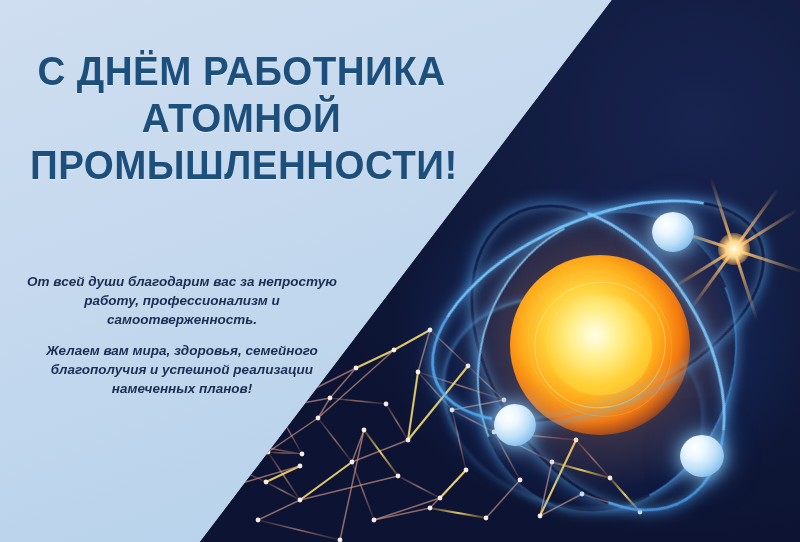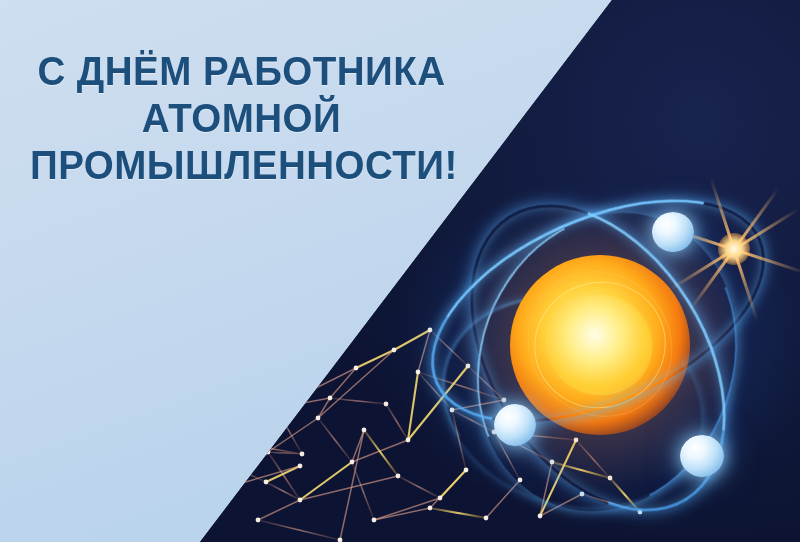--- a/index.html
+++ b/index.html
@@ -302,15 +302,17 @@
       </div>
   </div>
 
   <div class="headline">
     <span class="ln">С ДНЁМ РАБОТНИКА</span>
     <span class="ln">АТОМНОЙ</span>
     <span class="ln">ПРОМЫШЛЕННОСТИ!</span>
   </div>
 
   <div class="body-copy">
+    <p>От всей души благодарим вас за непростую работу, профессионализм и самоотверженность.</p>
+    <p>Желаем вам мира, здоровья, семейного благополучия и успешной реализации намеченных планов!</p>
   </div>
 
 </div>
 
 </body></html>

